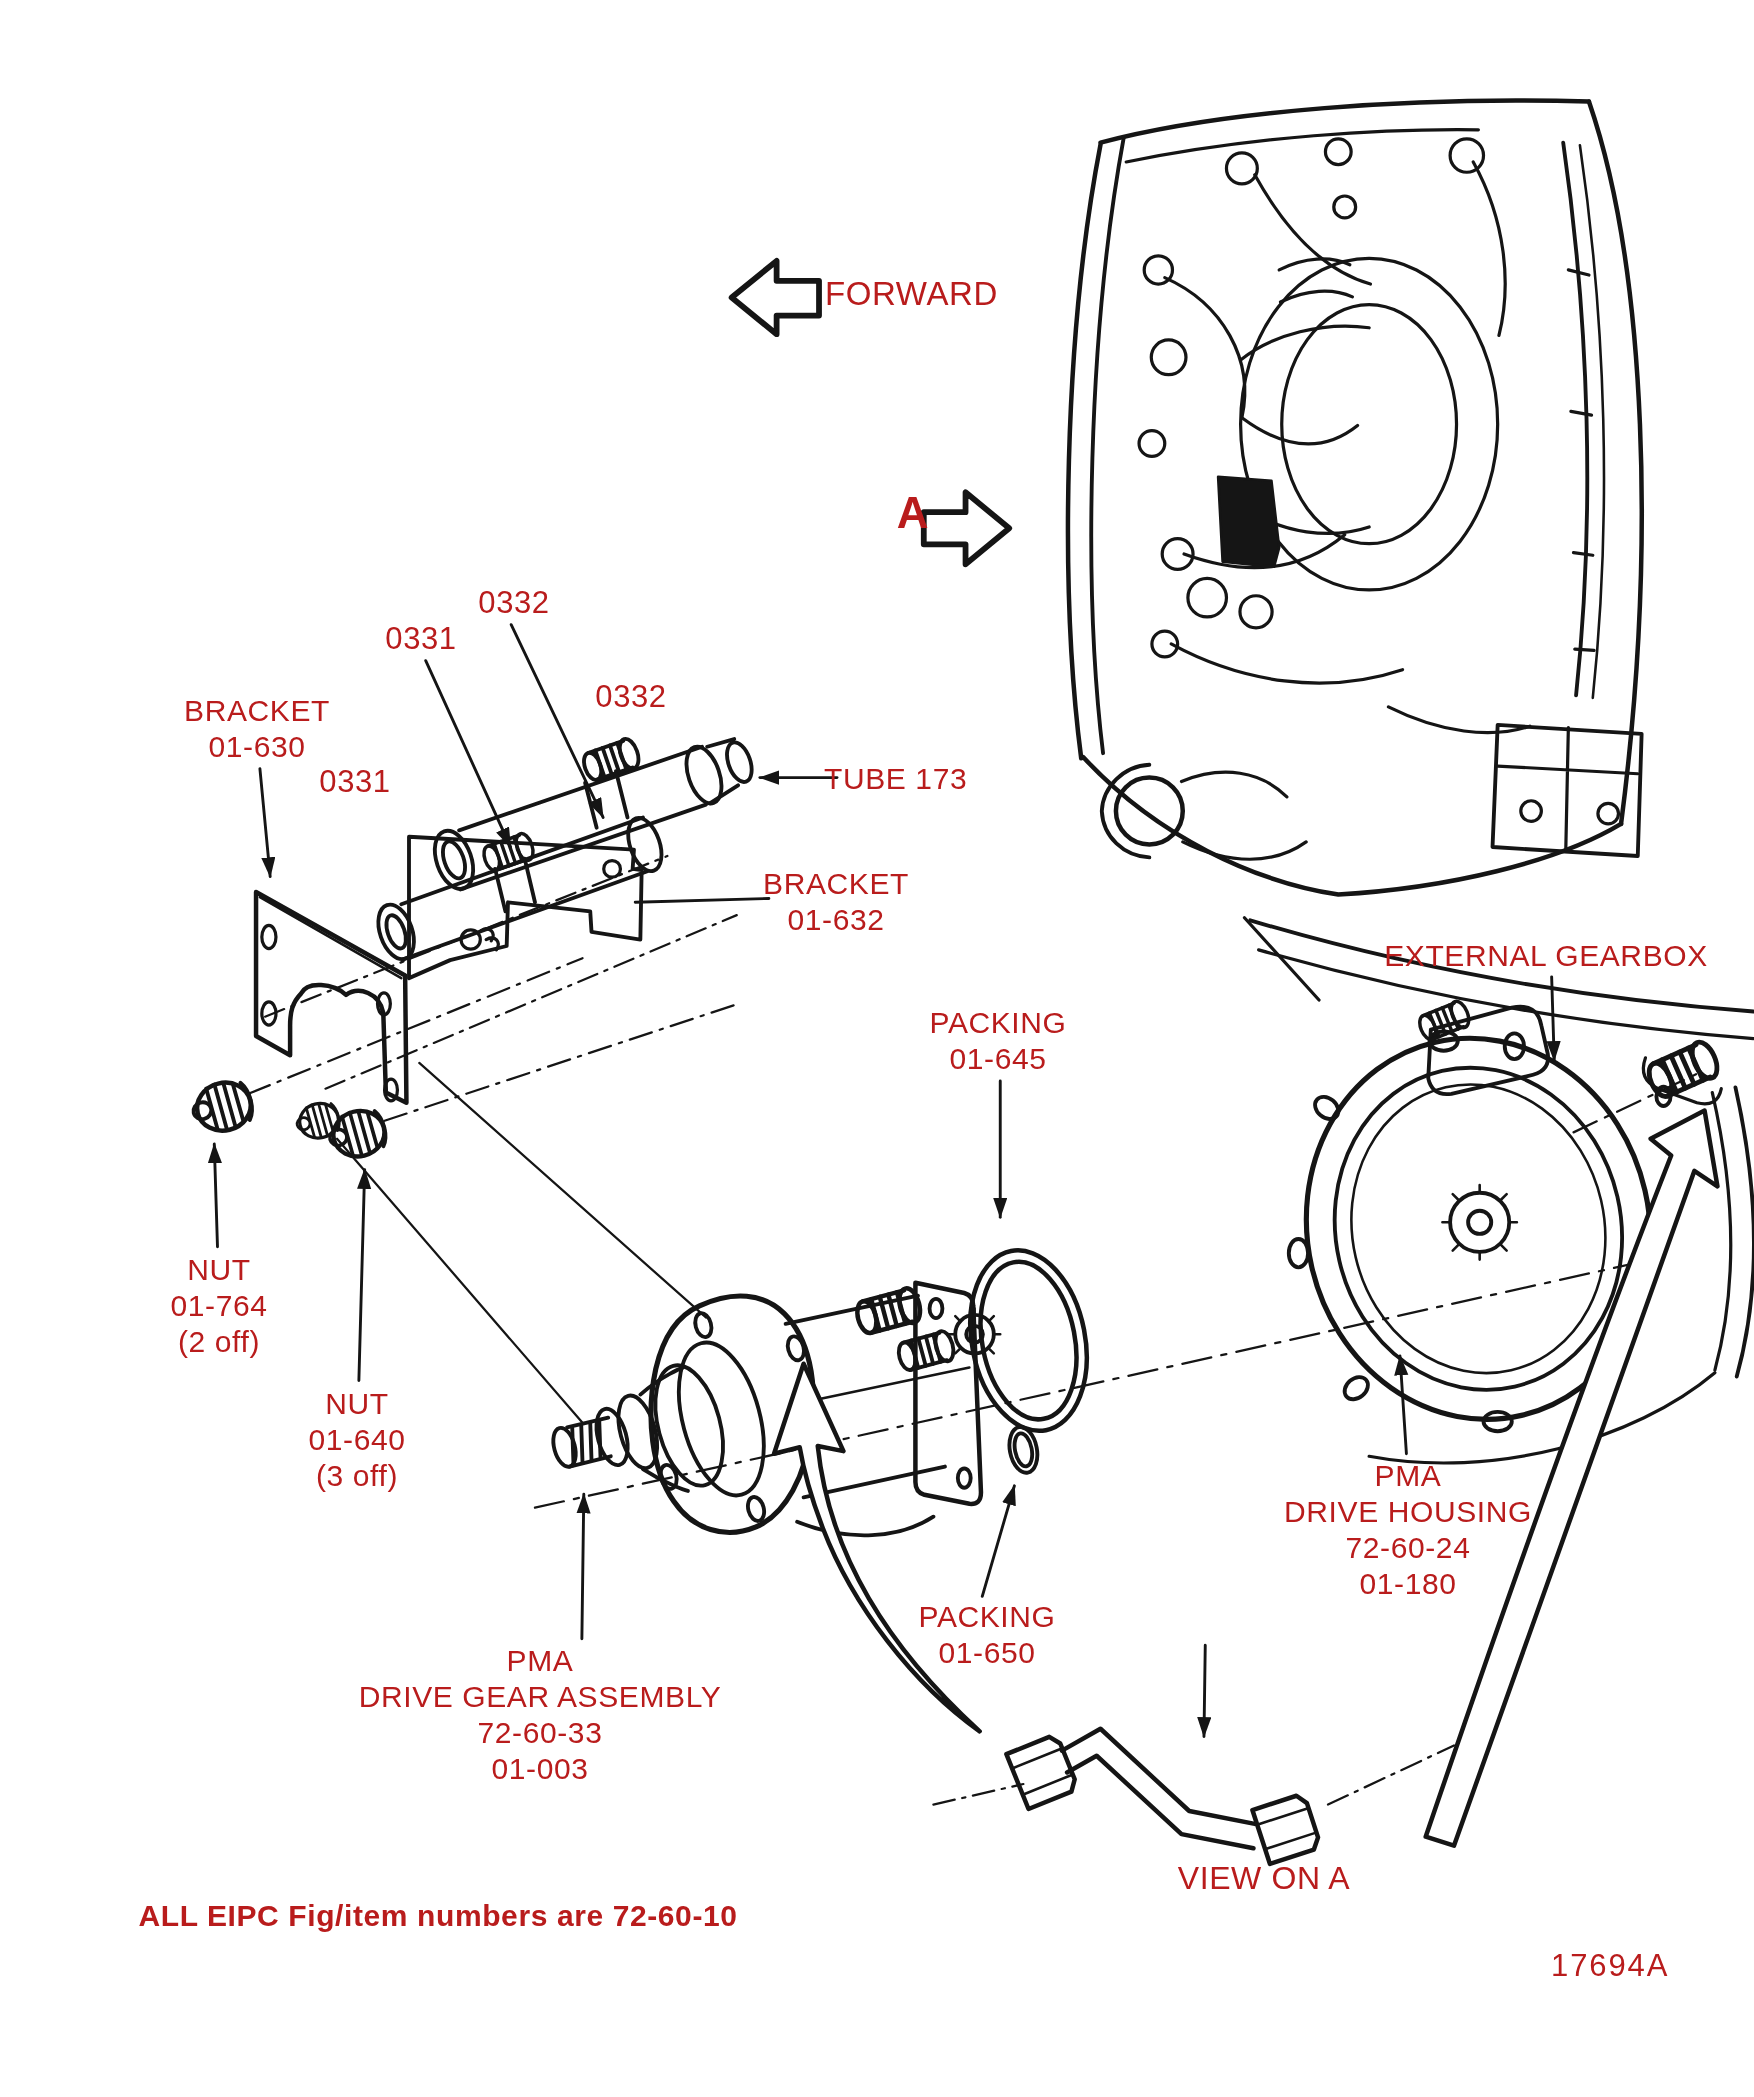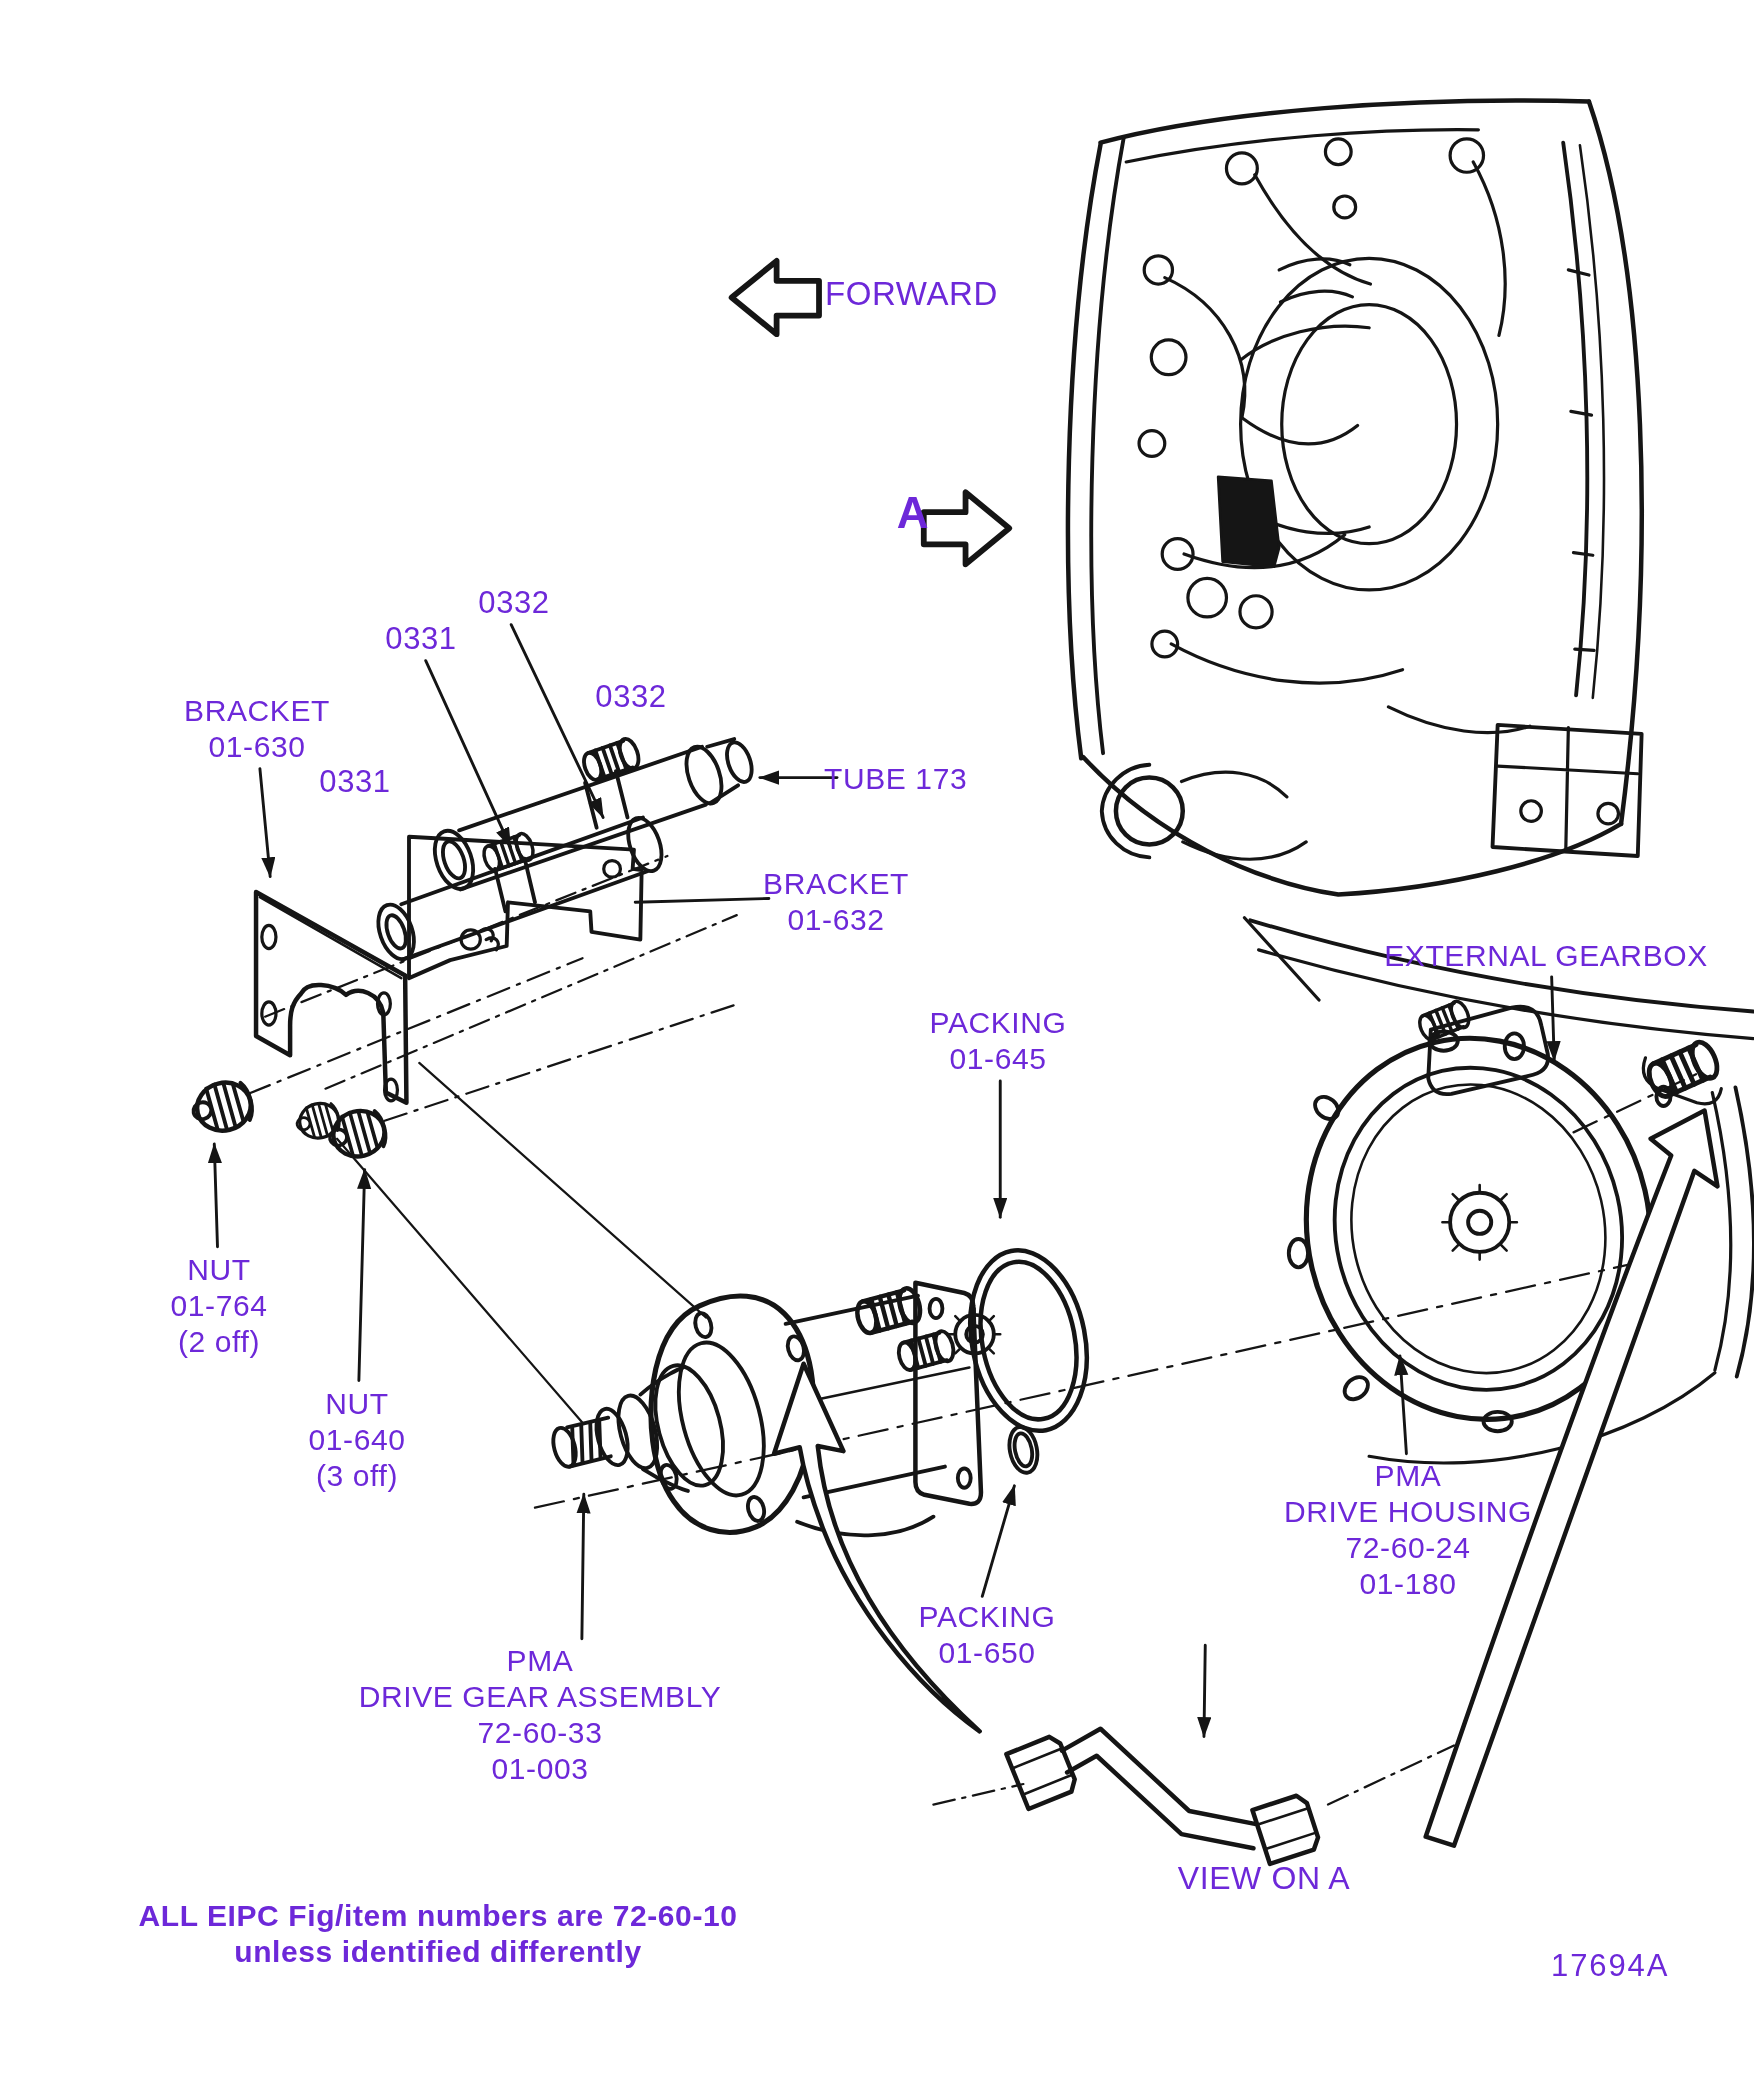--- a/index.html
+++ b/index.html
@@ -13,21 +13,21 @@
   }
   #art{position:absolute;left:0;top:0;}
   .lbl{
     position:absolute;
     transform:translateX(-50%);
     text-align:center;
     white-space:nowrap;
     font-size:30px;
     letter-spacing:0.6px;
     line-height:36px;
-    color:#6d28d9;
+    color:#b91c1c;
   }
   .lbl-left{transform:none;text-align:left;}
   .big{font-size:33px;}
   .viewA{font-size:32px;}
   .aLetter{font-size:44px;font-weight:600;}
   .note{font-weight:bold;font-size:30px;}
   .fig{font-size:31px;letter-spacing:1.9px;}
 </style>
 </head>
 <body>
@@ -332,19 +332,18 @@
     <div>PMA</div>
     <div>DRIVE GEAR ASSEMBLY</div>
     <div>72-60-33</div>
     <div>01-003</div>
   </div>
 
   <div class="lbl viewA" style="left:1264px;top:1860px">VIEW ON A</div>
 
   <div class="lbl note" style="left:438px;top:1898px">
     <div>ALL EIPC Fig/item numbers are 72-60-10</div>
-    <div>unless identified differently</div>
   </div>
 
   <div class="lbl lbl-left fig" style="left:1551px;top:1948px">17694A</div>
 
 </div>
 
 
 </body></html>

